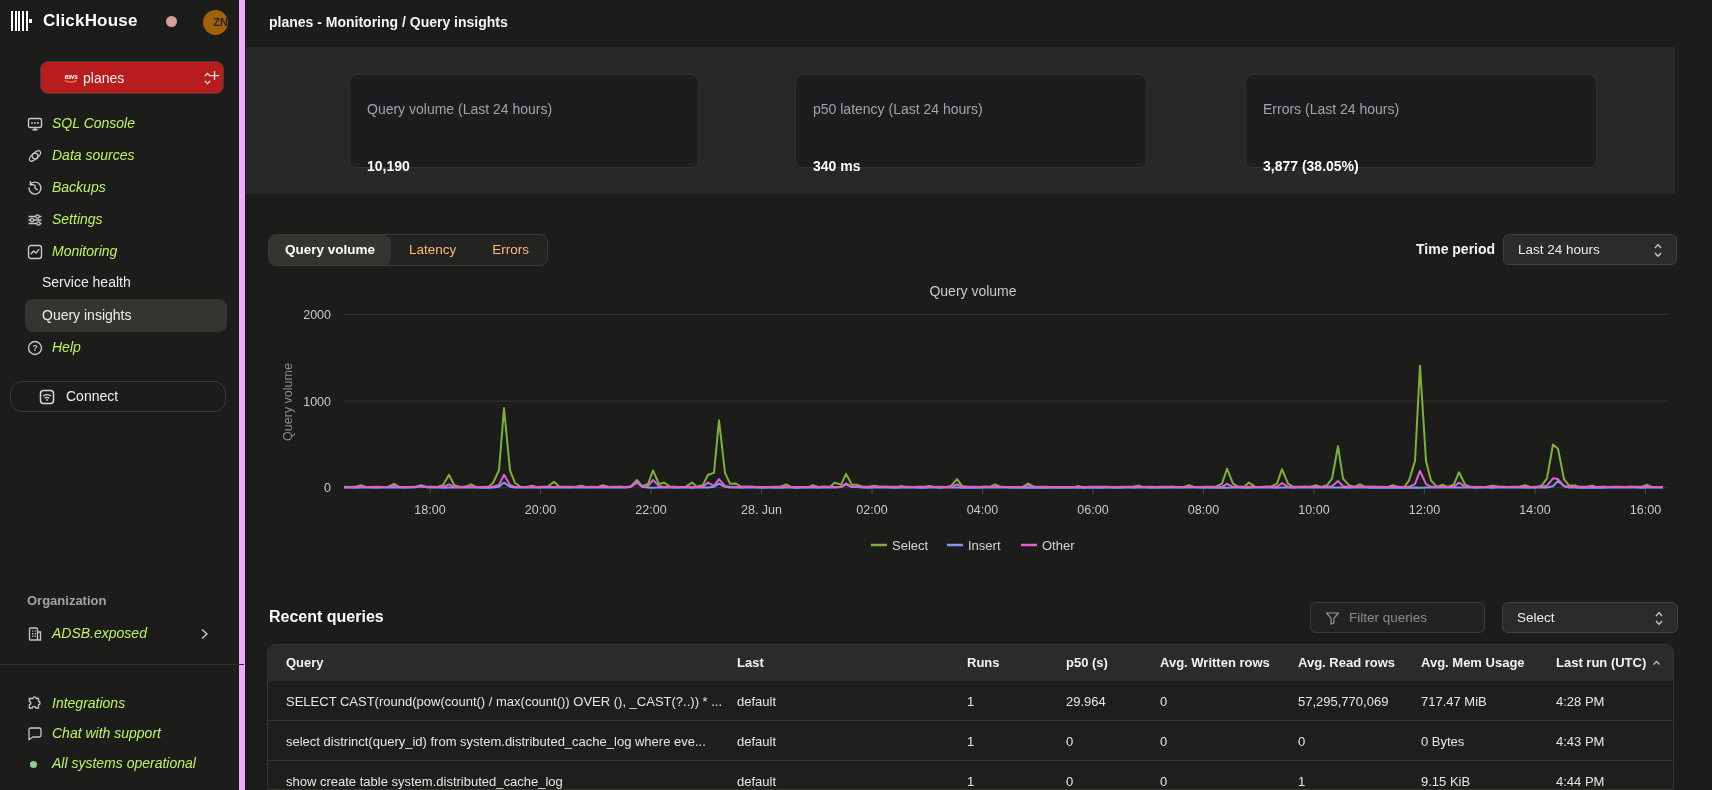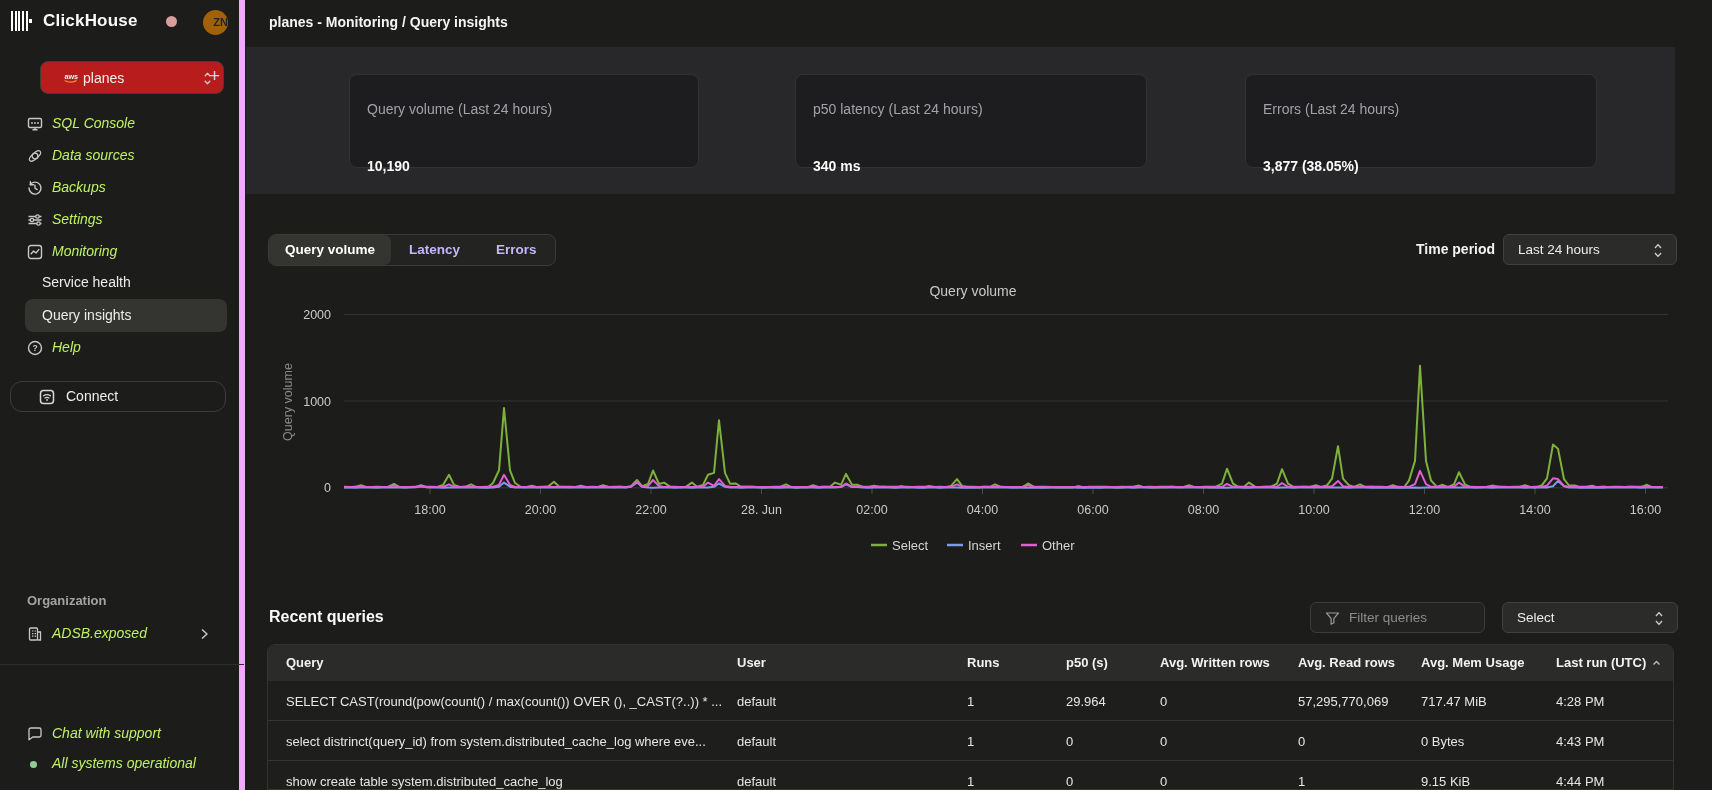--- a/index.html
+++ b/index.html
@@ -33,21 +33,21 @@
 
 #topbar { position:absolute; left:246px; top:0; width:1466px; height:47px; background:#1c1c1a; }
 #topbar .t { position:absolute; left:23px; top:14px; font-size:14px; font-weight:bold; color:#f5f5f3; }
 #band { position:absolute; left:246px; top:47px; width:1429px; height:147px; background:#28282a; }
 .card { position:absolute; top:27px; height:94px; background:#1d1d1f; border:1px solid #323234; border-radius:8px; }
 .card .ct { position:absolute; left:17px; top:26px; font-size:14px; color:#a2a3a9; }
 .card .cv { position:absolute; left:17px; top:53px; font-size:14px; font-weight:bold; color:#fbfbf9;margin-top:30px; }
 
 #tabs { position:absolute; left:268px; top:234px; height:32px; display:flex; align-items:center;
   border:1px solid #3a3a37; border-radius:8px; background:#232321; }
-#tabs .tab { height:30px; line-height:30px; padding:0 18px; font-size:13.5px; color:#c4b5fd; border-radius:7px;font-weight:bold; }
+#tabs .tab { height:30px; line-height:30px; padding:0 18px; font-size:13.5px; color:#fdba74; border-radius:7px; }
 #tabs .tab.act { background:#343431; color:#ffffff; font-weight:bold; padding:0 16px; }
 .tpl { position:absolute; left:1416px; top:241px; font-size:14px; font-weight:bold; color:#f2f2f0; }
 .selbox { position:absolute; background:#2b2b29; border:1px solid #414140; border-radius:6px; height:31px; }
 .selbox .st { position:absolute; left:14px; top:7px; font-size:13.5px; color:#ededeb; }
 
 .rqh { position:absolute; left:269px; top:608px; font-size:16px; font-weight:bold; color:#fafaf8; }
 #filter { position:absolute; left:1310px; top:602px; width:175px; height:31px; border:1px solid #3b3b38;
   border-radius:6px; background:#222220; }
 #filter .ph { position:absolute; left:38px; top:7px; font-size:13.5px; color:#8d8d8b; }
 #tbl { position:absolute; left:267px; top:644px; width:1407px; height:146px;
@@ -155,20 +155,26 @@
           <rect x="2.5" y="2" width="8" height="12" rx="1" stroke="#c8c8c6" stroke-width="1.3" fill="none"></rect>
           <path d="M10.5 6 h3 v8 h-3" stroke="#c8c8c6" stroke-width="1.3" fill="none"></path>
           <path d="M5 5 h1.4 M7.6 5 h1.4 M5 7.6 h1.4 M7.6 7.6 h1.4 M5 10.2 h1.4 M7.6 10.2 h1.4" stroke="#c8c8c6" stroke-width="1.2"></path>
         </svg></div>
       <div class="lbl">ADSB.exposed</div>
     <svg class="abs" style="left:200px;top:9px" width="9" height="14" viewBox="0 0 9 14">
       <path d="M2 2.5 L7 7 L2 11.5" stroke="#c8c8c6" stroke-width="1.5" fill="none" stroke-linejoin="round"></path>
       </svg>
   </div>
   <div class="sep"></div>
+  <div class="mi" style="top:688px">
+      <div class="ictn"><svg width="16" height="16" viewBox="0 0 16 16">
+          <path d="M6 2.5 a1.6 1.6 0 0 1 3.2 0 h2.3 v3 a1.6 1.6 0 0 1 0 3.2 v3.3 h-3 a1.6 1.6 0 0 0 -3.2 0 h-3 v-3.3 a1.6 1.6 0 0 0 0 -3.2 v-3 z" stroke="#c8c8c6" stroke-width="1.3" fill="none" stroke-linejoin="round"></path>
+        </svg></div>
+      <div class="lbl">Integrations</div>
+    </div>
   <div class="mi" style="top:718px">
       <div class="ictn"><svg width="16" height="16" viewBox="0 0 16 16">
           <path d="M2 3.8 a1.8 1.8 0 0 1 1.8 -1.8 h8.4 a1.8 1.8 0 0 1 1.8 1.8 v5.4 a1.8 1.8 0 0 1 -1.8 1.8 h-6.4 l-3.8 2.8 z" stroke="#c8c8c6" stroke-width="1.3" fill="none" stroke-linejoin="round"></path>
         </svg></div>
       <div class="lbl">Chat with support</div>
     </div>
   <div class="mi" style="top:748px">
     <div class="abs" style="left:30px;top:13px;width:7px;height:7px;border-radius:50%;background:#8fce91"></div>
     <div class="lbl">All systems operational</div>
     </div>
@@ -261,21 +267,21 @@
   <div class="st">Select</div>
   <svg class="abs" style="left:150px;top:7px" width="12" height="17" viewBox="0 0 12 17">
     <path d="M3 6 L6 2.6 L9 6" stroke="#cacac8" stroke-width="1.4" fill="none" stroke-linejoin="round"></path>
     <path d="M3 11 L6 14.4 L9 11" stroke="#cacac8" stroke-width="1.4" fill="none" stroke-linejoin="round"></path>
   </svg>
 </div>
 
 <div id="tbl">
   <div class="hrow">
     <div class="hc" style="left:18px">Query</div>
-    <div class="hc" style="left:469px">User</div>
+    <div class="hc" style="left:469px">Last</div>
     <div class="hc" style="left:699px">Runs</div>
     <div class="hc" style="left:798px">p50 (s)</div>
     <div class="hc" style="left:892px">Avg. Written rows</div>
     <div class="hc" style="left:1030px">Avg. Read rows</div>
     <div class="hc" style="left:1153px">Avg. Mem Usage</div>
     <div class="hc" style="left:1288px">Last run (UTC)
       <svg width="9" height="8" viewBox="0 0 9 8" style="margin-left:2px">
           <path d="M1.5 5.5 L4.5 2.5 L7.5 5.5" stroke="#bcbcba" stroke-width="1.4" fill="none"></path>
         </svg>
     </div>

